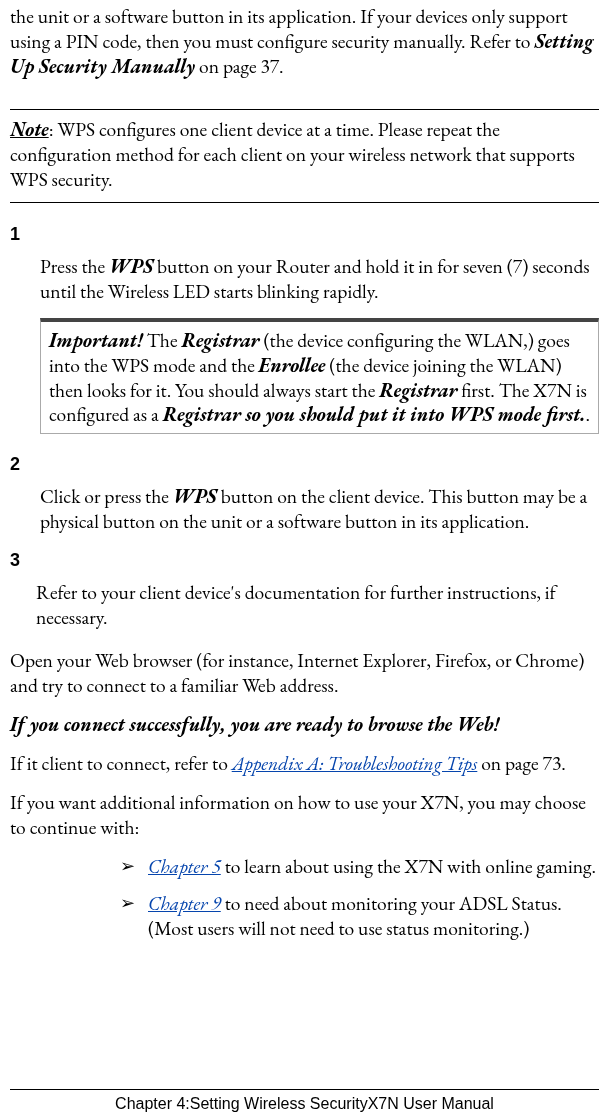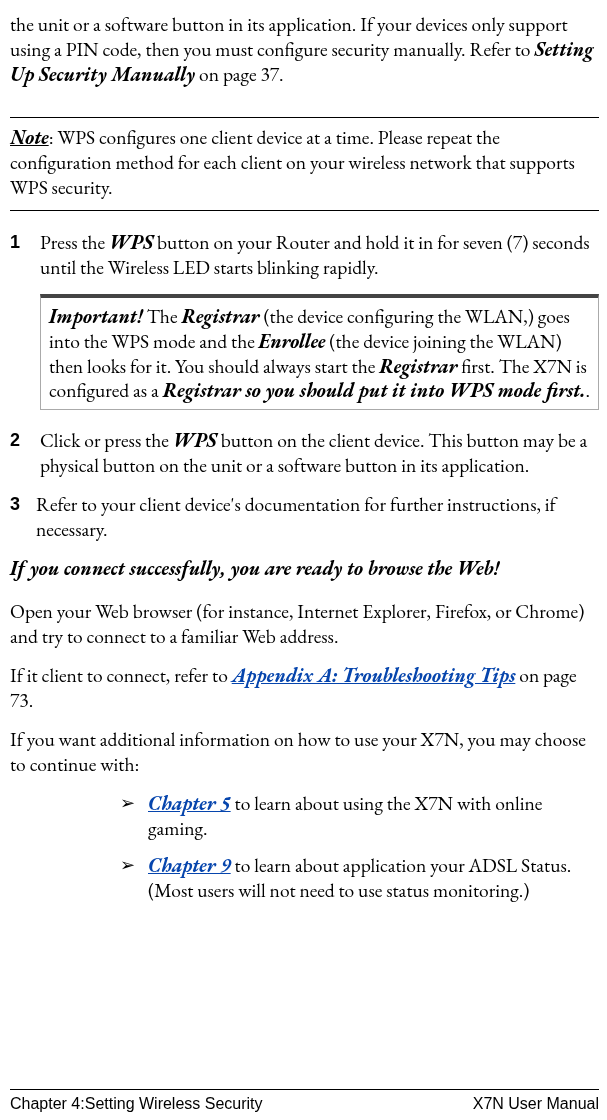--- a/index.html
+++ b/index.html
@@ -15,50 +15,50 @@
   .page {
     box-sizing: border-box;
     width: 607px;
     height: 1120px;
     background: #fff;
     color: #000;
     font-family: var(--serif);
     font-size: 19.5px;
     line-height: 1.28;
     position: relative;
-    padding: 12px 8px 0 10px;
+    padding: 4px 8px 0 10px;
   }
   .p {
     margin: 0 0 14px 0;
     text-align: left;
   }
   .bold { font-weight: bold; }
   .ital { font-style: italic; }
   .u { text-decoration: underline; }
-  .link { color: var(--link-blue); text-decoration: underline; font-weight: bold; font-style: italic; cursor: pointer; }
+  .link { color: var(--link-blue); text-decoration: underline; font-weight: normal; font-style: italic; cursor: pointer; }
   .hr-top { margin: 30px 0 6px 0; border: none; border-top: 1px solid #000; height: 1px; }
   .hr-mid { margin: 10px 0 18px 0; border: none; border-top: 1px solid #000; height: 1px; }
 
   .ol { margin: 0 0 14px 0; padding: 0; list-style: none; }
   .ol > li { display: flex; margin: 0 0 14px 0; }
   .ol .num {
     flex: 0 0 30px;
     font-family: var(--sans);
     font-weight: 700;
     font-size: 18px;
     padding-top: 1px;
   }
   .ol .num-serif {
     flex: 0 0 30px;
     font-family: var(--sans);
     font-weight: 700;
     font-size: 18px;
     padding-top: 1px;
   }
-  .ol .txt { flex: 1; }
+  .ol .txt { flex: 1; margin-top: 32px; }
 
   .important-box {
     margin: 6px 0 18px 30px;
     border: 1px solid #aaa;
     border-top: 4px solid #444;
     padding: 6px 6px 6px 8px;
   }
 
   .bullets { margin: 6px 0 0 110px; padding: 0; list-style: none; }
   .bullets > li { display: flex; margin: 0 0 12px 0; }
@@ -123,46 +123,46 @@
       <span class="txt">
         <span>Click or press the </span><span class="bold ital">WPS</span><span> button on the client device.  This button may be a physical button on the unit or a software button in its application.</span>
       </span>
     </li>
     <li>
       <span class="num-serif" style="flex-basis:26px;">3</span>
       <span class="txt">Refer to your client device's documentation for further instructions, if necessary.</span>
     </li>
   </ol>
 
+  <p class="p" style="margin-top:18px;">Open your Web browser (for instance, Internet Explorer, Firefox, or Chrome) and try to connect to a familiar Web address.</p>
+
   <p class="p bold ital">If you connect successfully, you are ready to browse the Web!</p>
-
-  <p class="p" style="margin-top:18px;">Open your Web browser (for instance, Internet Explorer, Firefox, or Chrome) and try to connect to a familiar Web address.</p>
 
   <p class="p">
     <span>If it client to connect, refer to </span><a class="link">Appendix A: Troubleshooting Tips</a><span> on page 73.</span>
   </p>
 
   <p class="p">If you want additional information on how to use your X7N, you may choose to continue with:</p>
 
   <ul class="bullets">
     <li>
       <span class="arrow">➢</span>
       <span class="txt">
         <a class="link">Chapter 5</a><span> to learn about using the X7N with online gaming.</span>
       </span>
     </li>
     <li>
       <span class="arrow">➢</span>
       <span class="txt">
-        <a class="link">Chapter 9</a><span> to learn about application your ADSL Status. (Most users will not need to use status monitoring.)</span>
+        <a class="link">Chapter 9</a><span> to need about monitoring your ADSL Status. (Most users will not need to use status monitoring.)</span>
       </span>
     </li>
   </ul>
 
   <div class="footer-wrap">
     <hr class="footer-rule">
-    <div class="footer" style="position:static;">
+    <div class="footer" style="position:static;justify-content:center;">
       <span>Chapter 4:Setting Wireless Security</span>
       <span>X7N User Manual</span>
     </div>
   </div>
 
 </div>
 
 </body></html>

